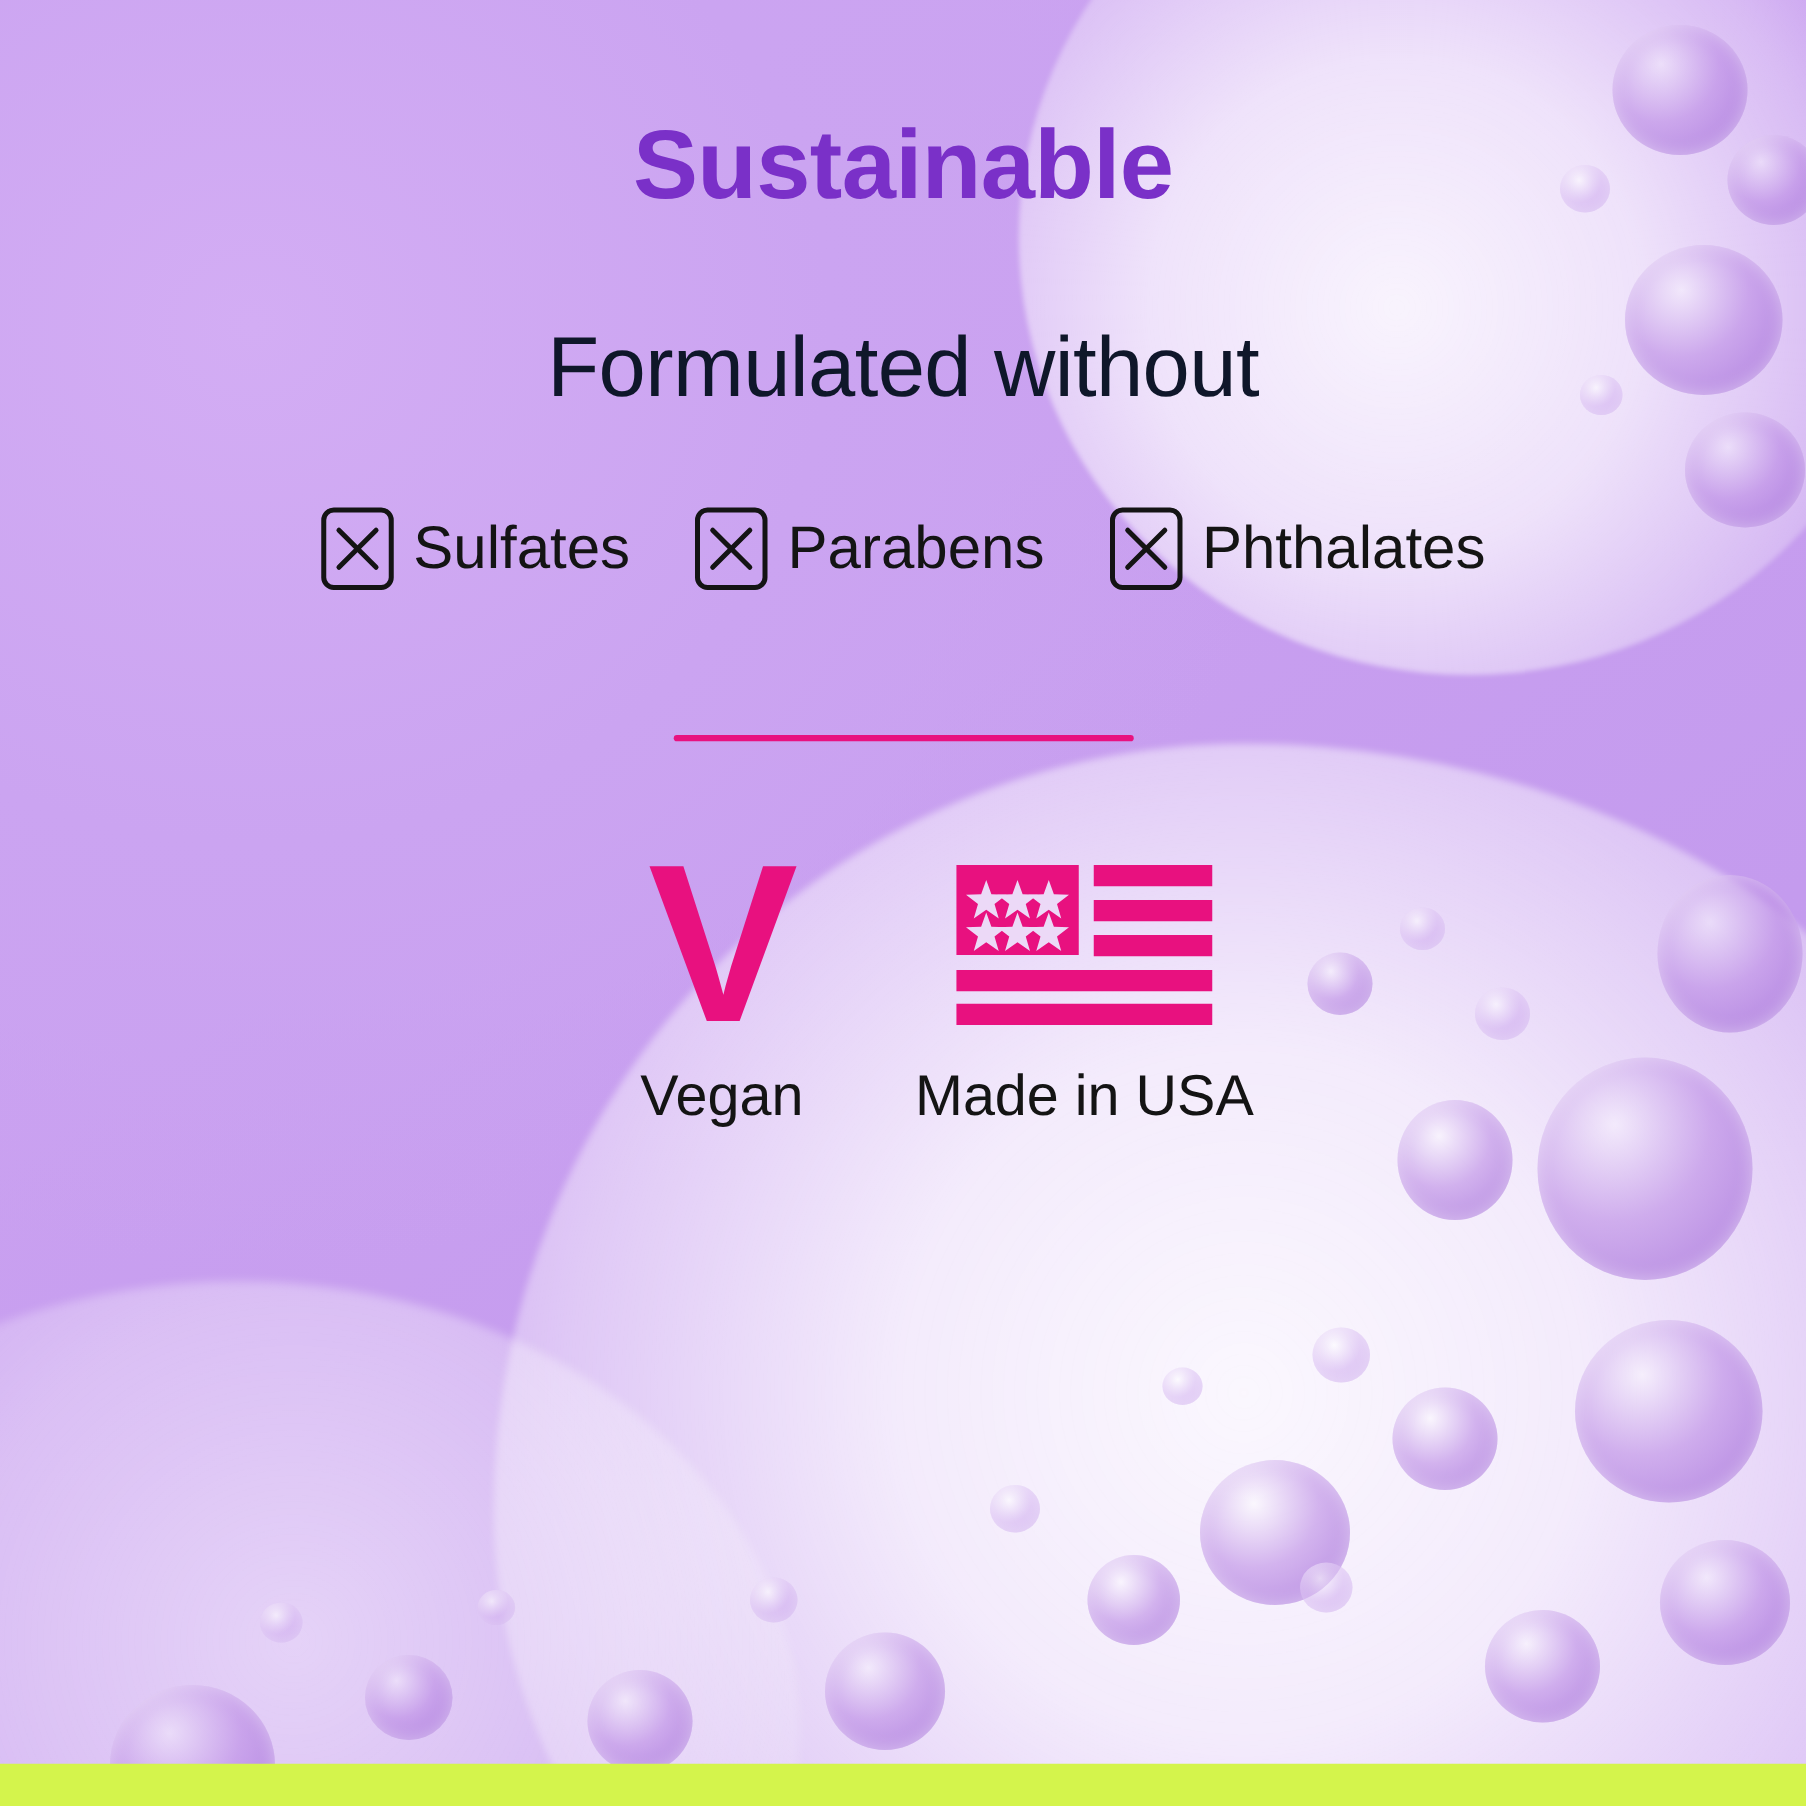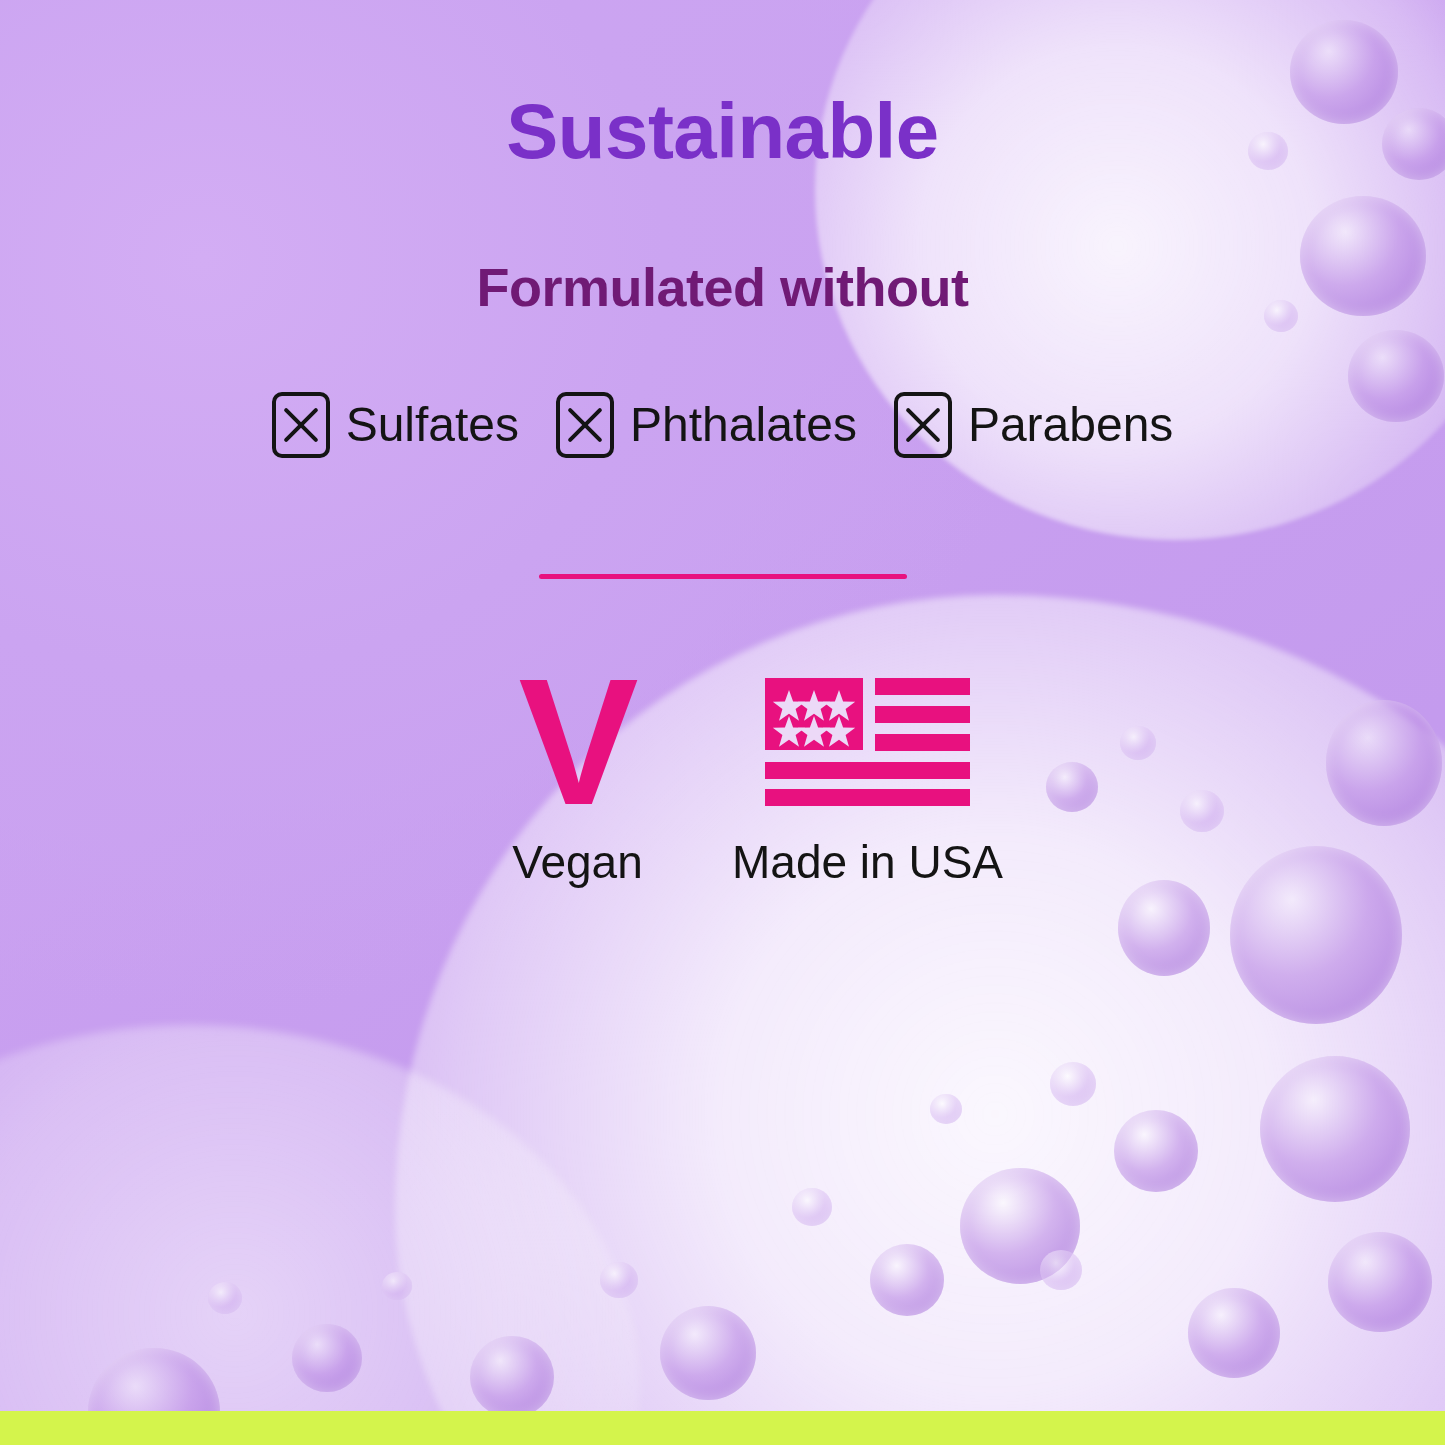--- a/index.html
+++ b/index.html
@@ -110,34 +110,34 @@
     font-size: 46px;
     font-weight: 400;
     color: #151515;
     line-height: 1.38;
     text-align: center;
     max-width: 980px;
   }
 
   .h-formulated {
     margin-top: 90px;
-    font-size: 54px;
-    font-weight: 700;
+    font-size: 68px;
+    font-weight: 400;
     letter-spacing: -0.5px;
-    color: #701a75;
+    color: #0f172a;
     line-height: 1;
     text-align: center;
   }
 
   .exclusions {
     margin-top: 78px;
     display: flex;
     align-items: center;
     justify-content: flex-end;
-    gap: 37px;
+    gap: 52px;
   }
   .exclusion {
     display: flex;
     align-items: center;
     gap: 16px;
   }
   .xbox {
     width: 50px;
     height: 58px;
     border: 4px solid #141414;
@@ -264,26 +264,26 @@
 
     <div class="exclusions">
 
       <div class="exclusion">
         <span class="xbox"></span>
         <span class="exclusion-label">Sulfates</span>
       </div>
 
       <div class="exclusion">
         <span class="xbox"></span>
-        <span class="exclusion-label">Phthalates</span>
+        <span class="exclusion-label">Parabens</span>
       </div>
 
       <div class="exclusion">
         <span class="xbox"></span>
-        <span class="exclusion-label">Parabens</span>
+        <span class="exclusion-label">Phthalates</span>
       </div>
 
     </div>
 
     <div class="divider"></div>
 
     <div class="badges">
 
       <div class="badge">
         <div class="badge-art">

